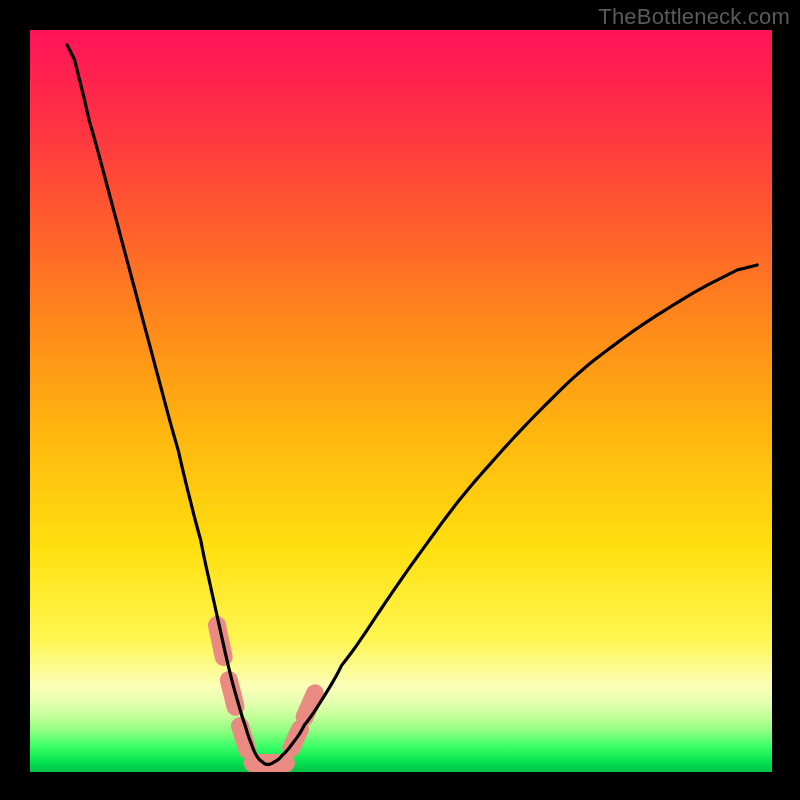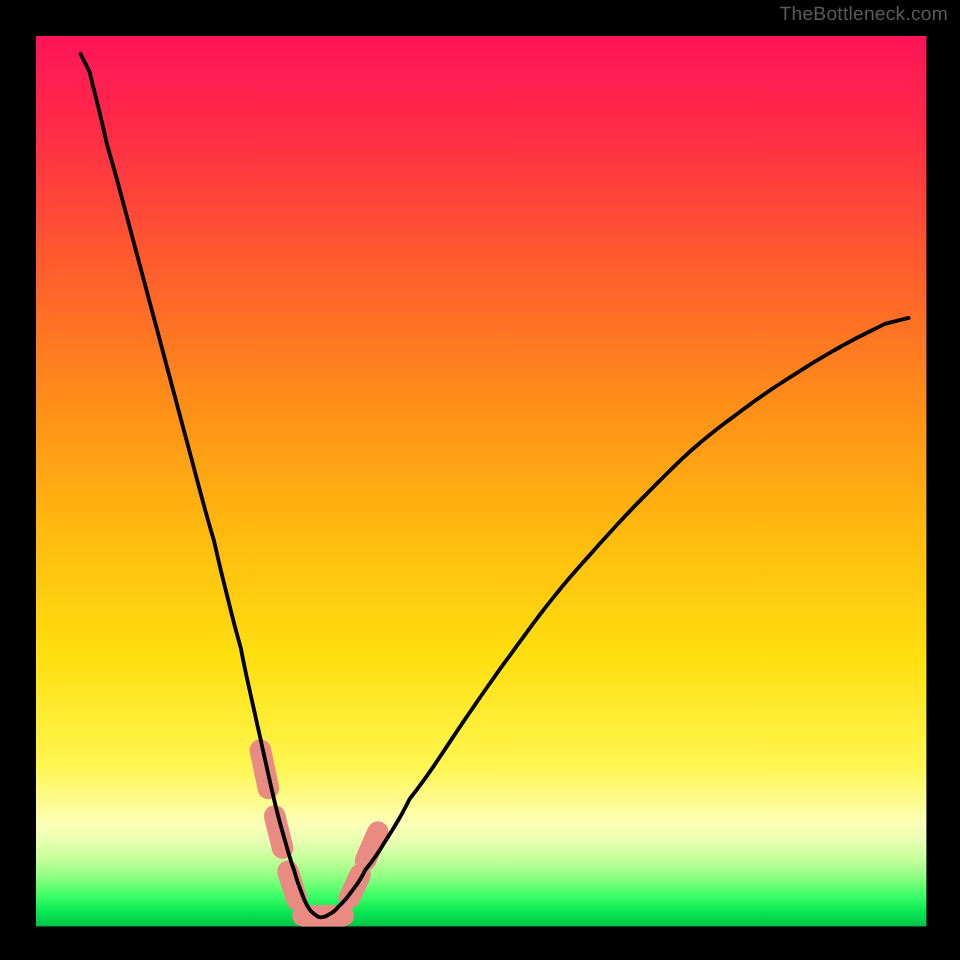--- a/index.html
+++ b/index.html
@@ -14,21 +14,21 @@
   .stage {
     position: relative;
     width: 800px;
     height: 800px;
   }
   .watermark {
     position: absolute;
     top: 4px;
     right: 10px;
     color: #5a5a5a;
-    font-size: 16px;
+    font-size: 22px;
     font-weight: 500;
     letter-spacing: 0.2px;
     user-select: none;
   }
   svg {
     position: absolute;
     top: 0;
     left: 0;
   }
 </style>

